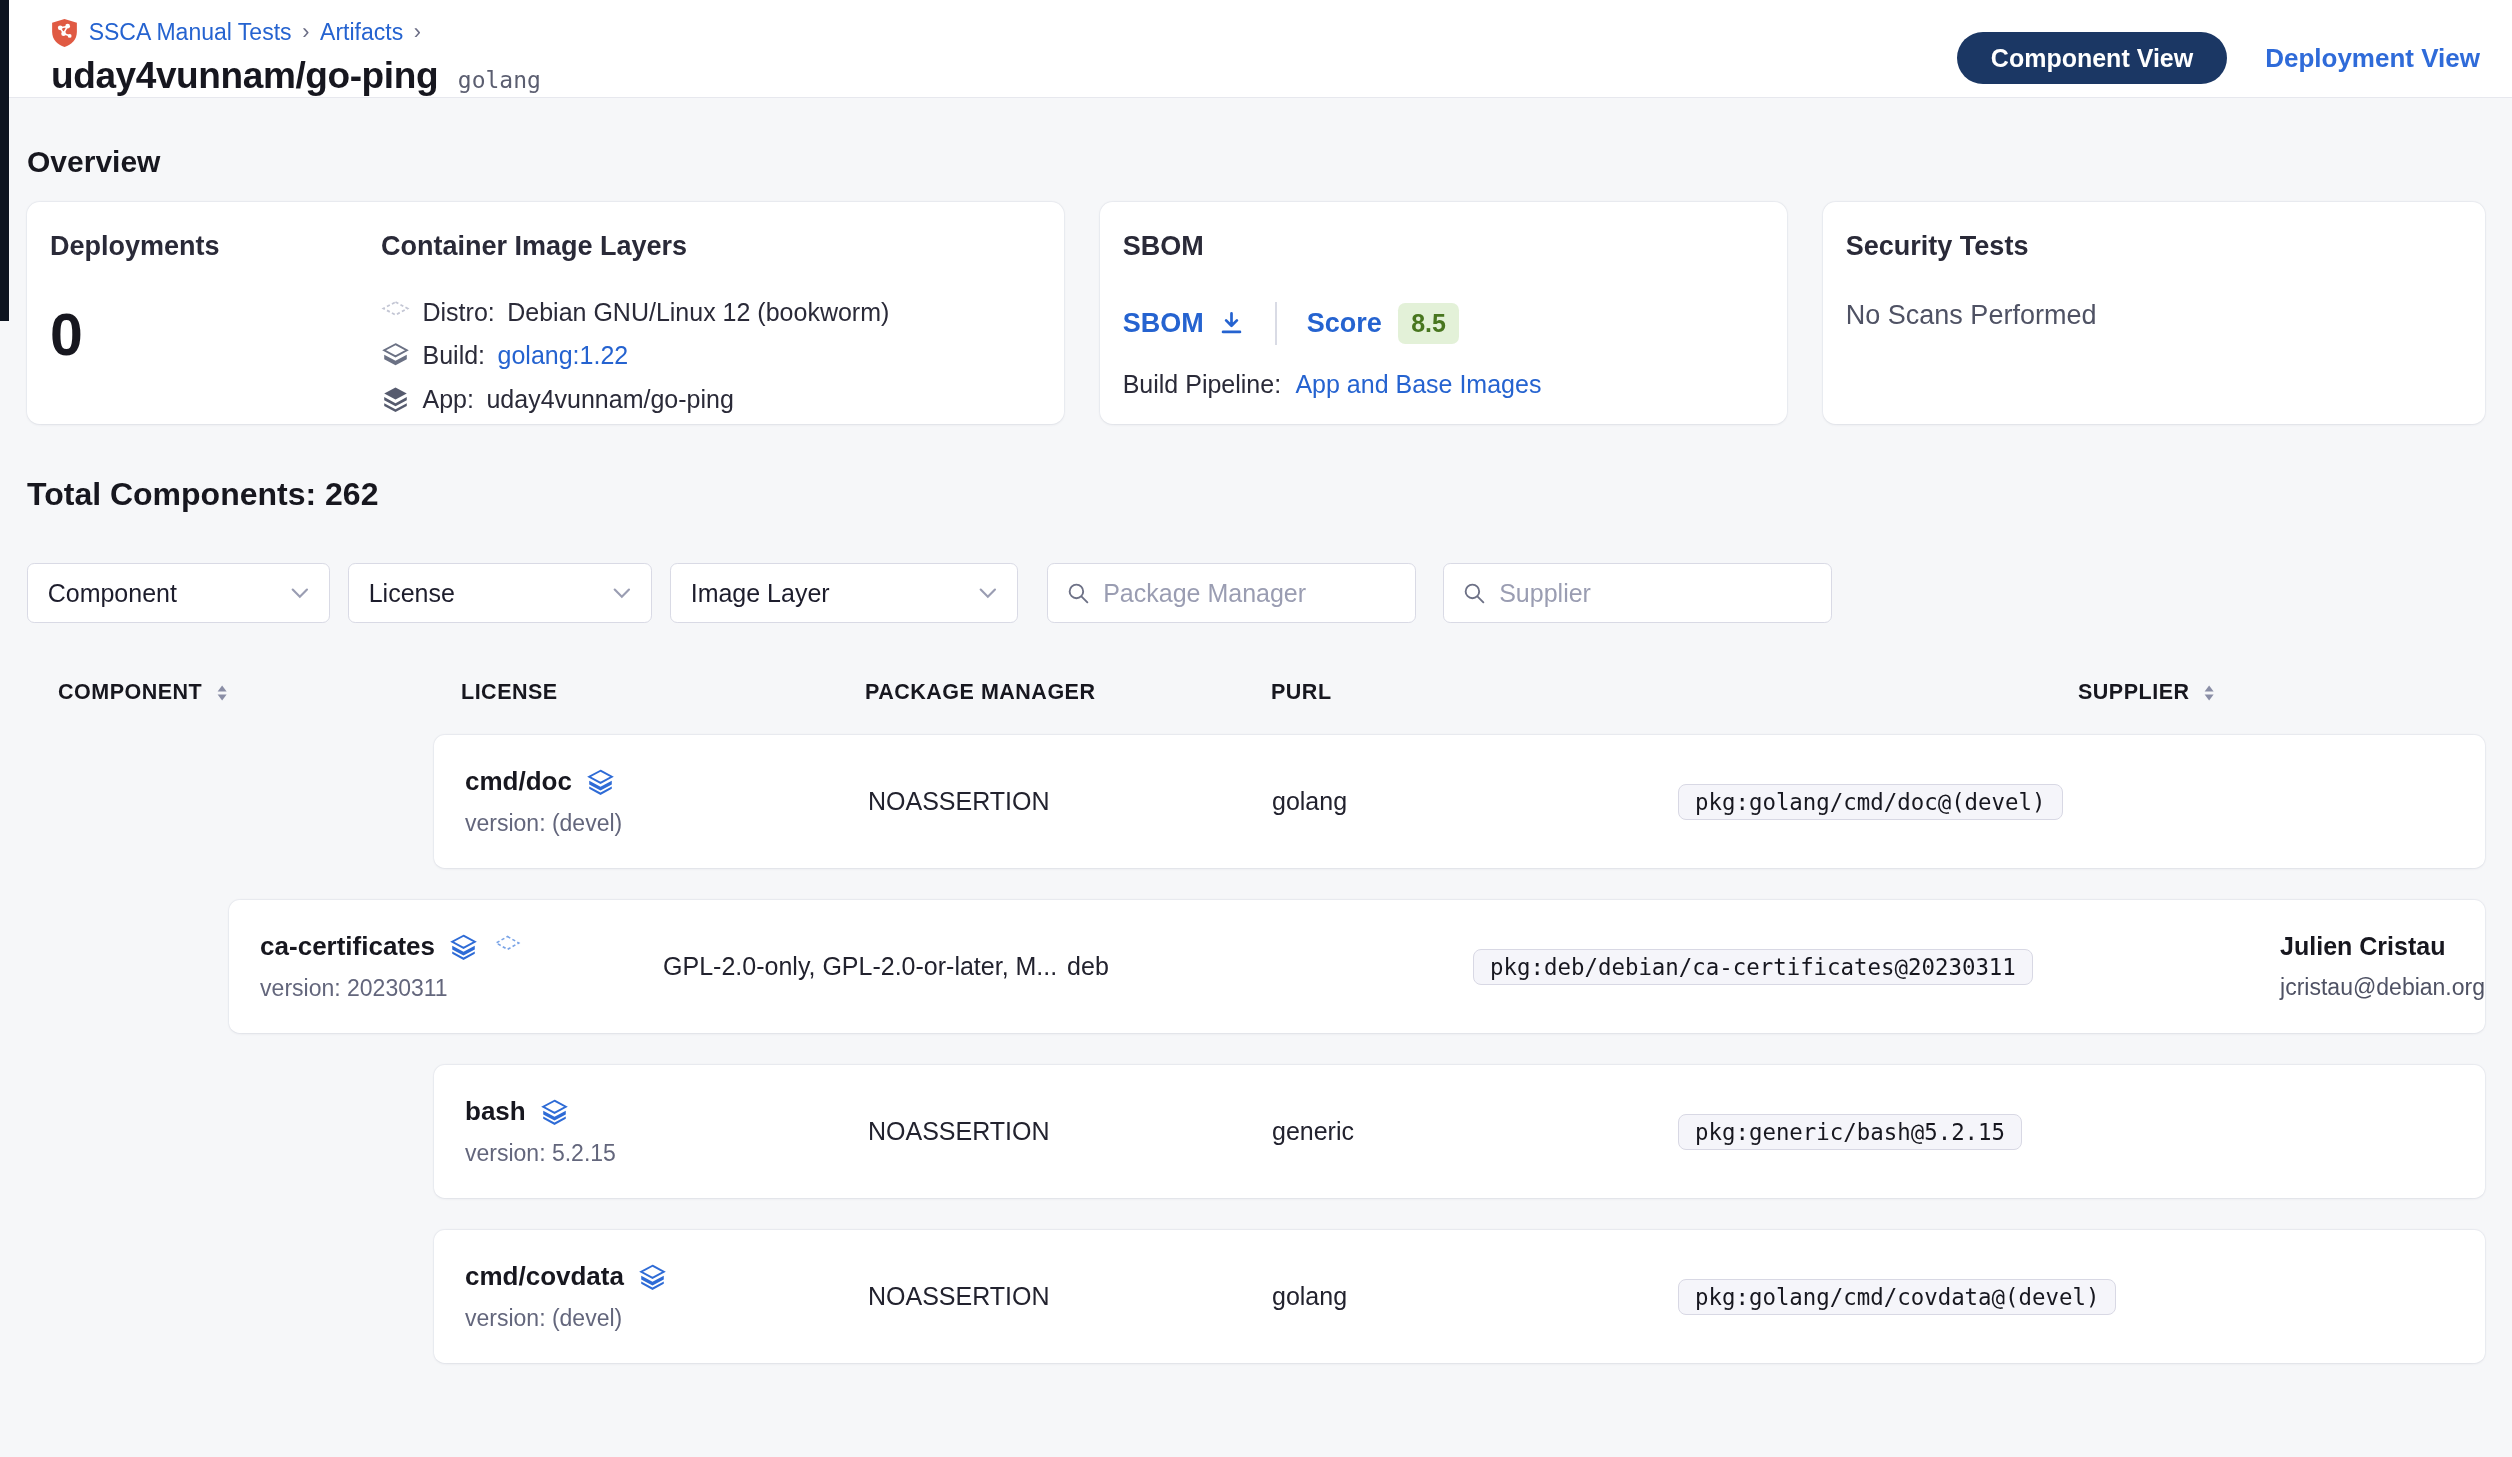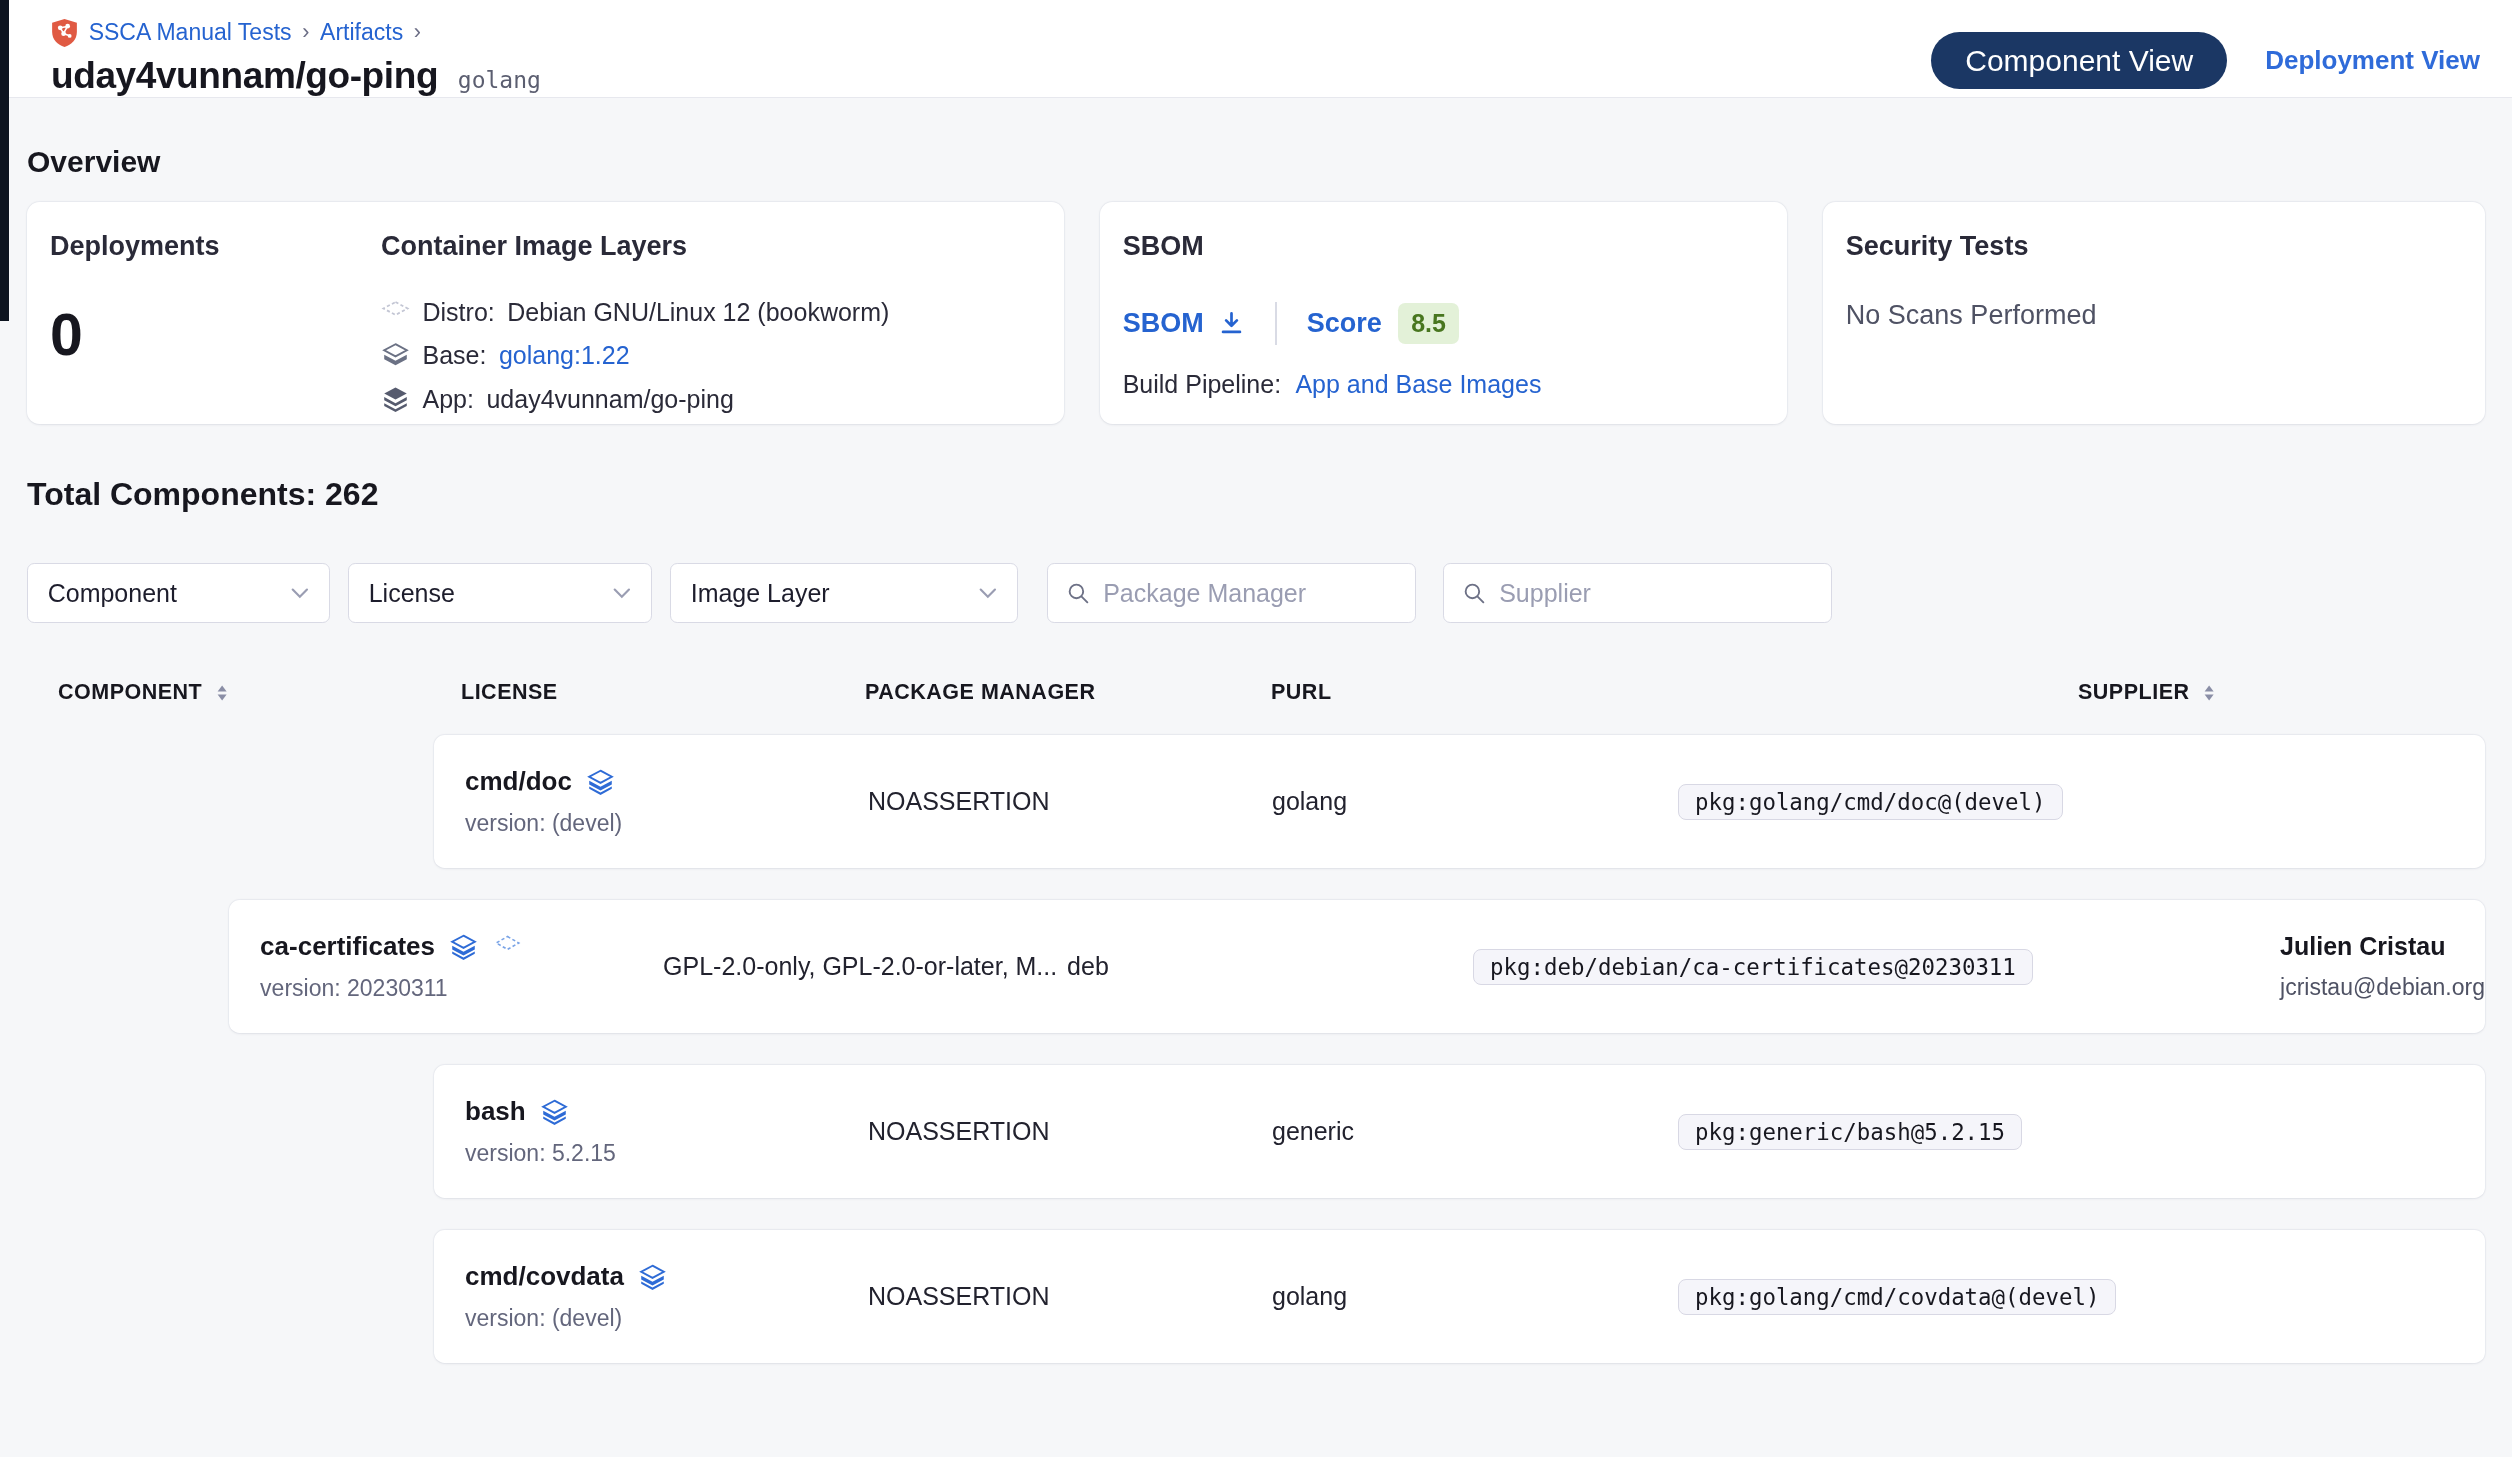--- a/index.html
+++ b/index.html
@@ -25,21 +25,21 @@
   }
   .crumb-row { display:flex; align-items:center; gap:10.7px; font-size:23px; }
   .crumb-link { color:#2563d0; text-decoration:none; cursor:pointer; }
   .crumb-sep { color:#6b6d85; font-size:21.5px; }
   .title-row { display:flex; align-items:baseline; gap:19.7px; margin-top:7.2px; }
   .page-title { font-size:37px; font-weight:700; color:#17171f; letter-spacing:-0.4px; }
   .tag-latest { font-family:"DejaVu Sans Mono", monospace; font-size:23px; color:#5b5e70; }
   .view-toggle { position:absolute; top:32px; right:32px; display:flex; align-items:center; gap:38px; }
   .pill-active {
     background:#1b3764; color:#ffffff; border:none; cursor:pointer;
-    font-size:30px; font-weight:400; font-family:inherit;
+    font-size:25px; font-weight:700; font-family:inherit;
     border-radius:894px; padding:11.6px 34px;
   }
   .link-inactive { color:#2f6bd9; font-size:26px; font-weight:700; cursor:pointer; }
 
   
   main { padding:0 27px 0 27px; }
   .section-heading { font-size:30px; font-weight:700; color:#17171f; margin:47px 0 23px 0; }
 
   .cards-row { display:flex; gap:36px; }
   .card {
@@ -178,21 +178,21 @@
               <span>Distro:</span>
               <span>Debian GNU/Linux 12 (bookworm)</span>
             </div>
             <div class="layer-row">
               <span class="icon">
                 <svg width="29" height="27" viewBox="0 0 36 32">
                   <path d="M18 2 L32 9.5 18 17 4 9.5 Z" fill="none" stroke="#6b7184" stroke-width="2.4"></path>
                   <path d="M4 15 L18 22.5 32 15 32 20.5 18 28 4 20.5 Z" fill="#6b7184"></path>
                 </svg>
               </span>
-              <span>Base:</span>
+              <span>Build:</span>
               <span class="lnk">golang:1.22</span>
             </div>
             <div class="layer-row">
               <span class="icon">
                 <svg width="29" height="27" viewBox="0 0 36 32">
                   <path d="M18 1 L32 8.5 18 16 4 8.5 Z" fill="#565b6e"></path>
                   <path d="M4 13 L18 20.5 32 13 32 17 18 24.5 4 17 Z" fill="#565b6e"></path>
                   <path d="M4 20.5 L18 28 32 20.5 32 24 18 31.5 4 24 Z" fill="#565b6e"></path>
                 </svg>
               </span>

